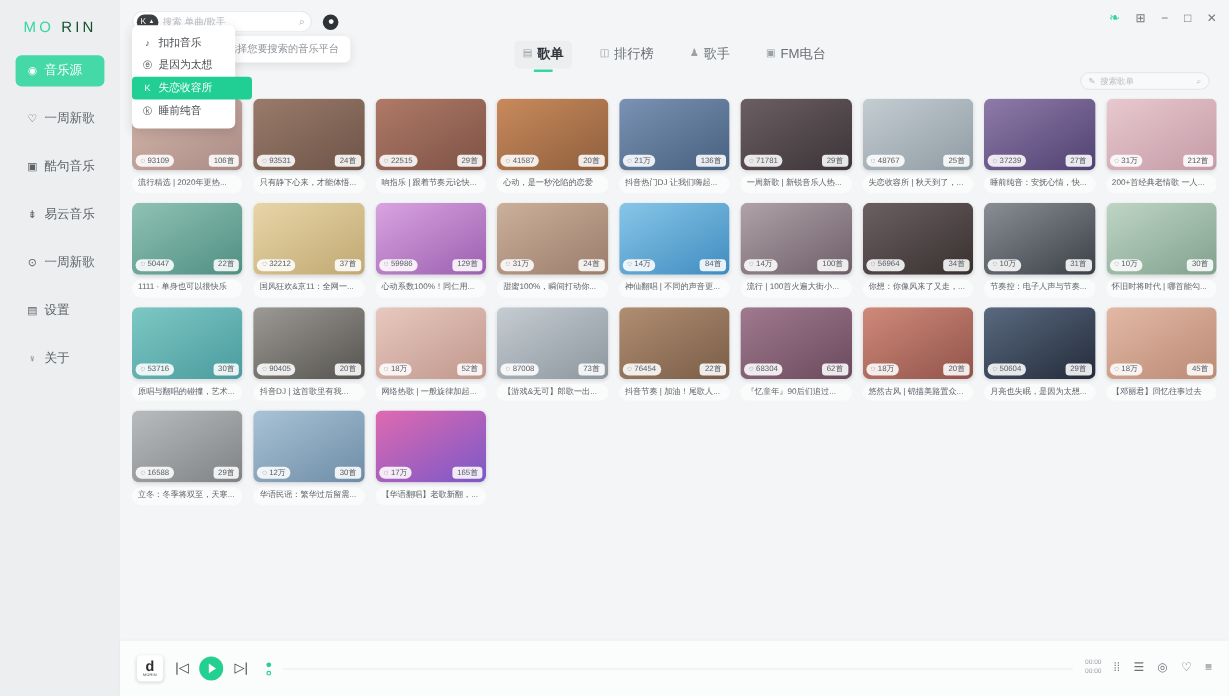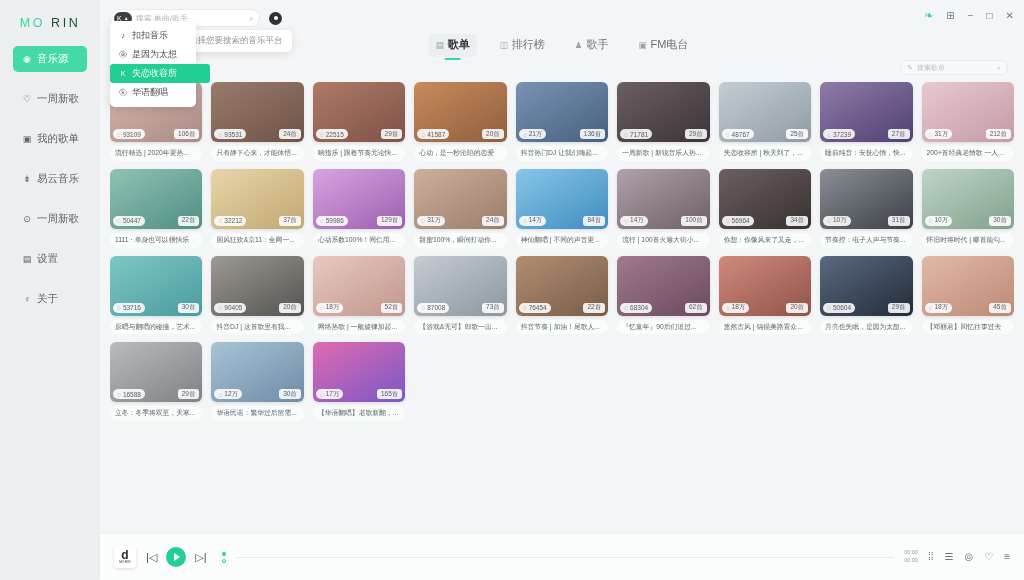--- a/index.html
+++ b/index.html
@@ -171,21 +171,21 @@
       <div class="nav-item active">
         <span class="nav-ico">◉</span>
         <span>音乐源</span>
       </div>
       <div class="nav-item">
         <span class="nav-ico">♡</span>
         <span>一周新歌</span>
       </div>
       <div class="nav-item">
         <span class="nav-ico">▣</span>
-        <span>我的歌单</span>
+        <span>酷句音乐</span>
       </div>
       <div class="nav-item">
         <span class="nav-ico">⇟</span>
         <span>易云音乐</span>
       </div>
       <div class="nav-item">
         <span class="nav-ico">⊙</span>
         <span>一周新歌</span>
       </div>
       <div class="nav-item">
@@ -227,21 +227,21 @@
       <div class="dd-item">
         <span class="dd-ico">ⓔ</span>
         <span>是因为太想</span>
       </div>
       <div class="dd-item sel">
         <span class="dd-ico">K</span>
         <span>失恋收容所</span>
       </div>
       <div class="dd-item">
         <span class="dd-ico">ⓚ</span>
-        <span>华语翻唱</span>
+        <span>睡前纯音</span>
       </div>
     </div>
 
     <div class="tabs">
       <div class="tab active">
         <span class="tab-ico">▤</span>
         <span>歌单</span>
       </div>
       <div class="tab">
         <span class="tab-ico">◫</span>

